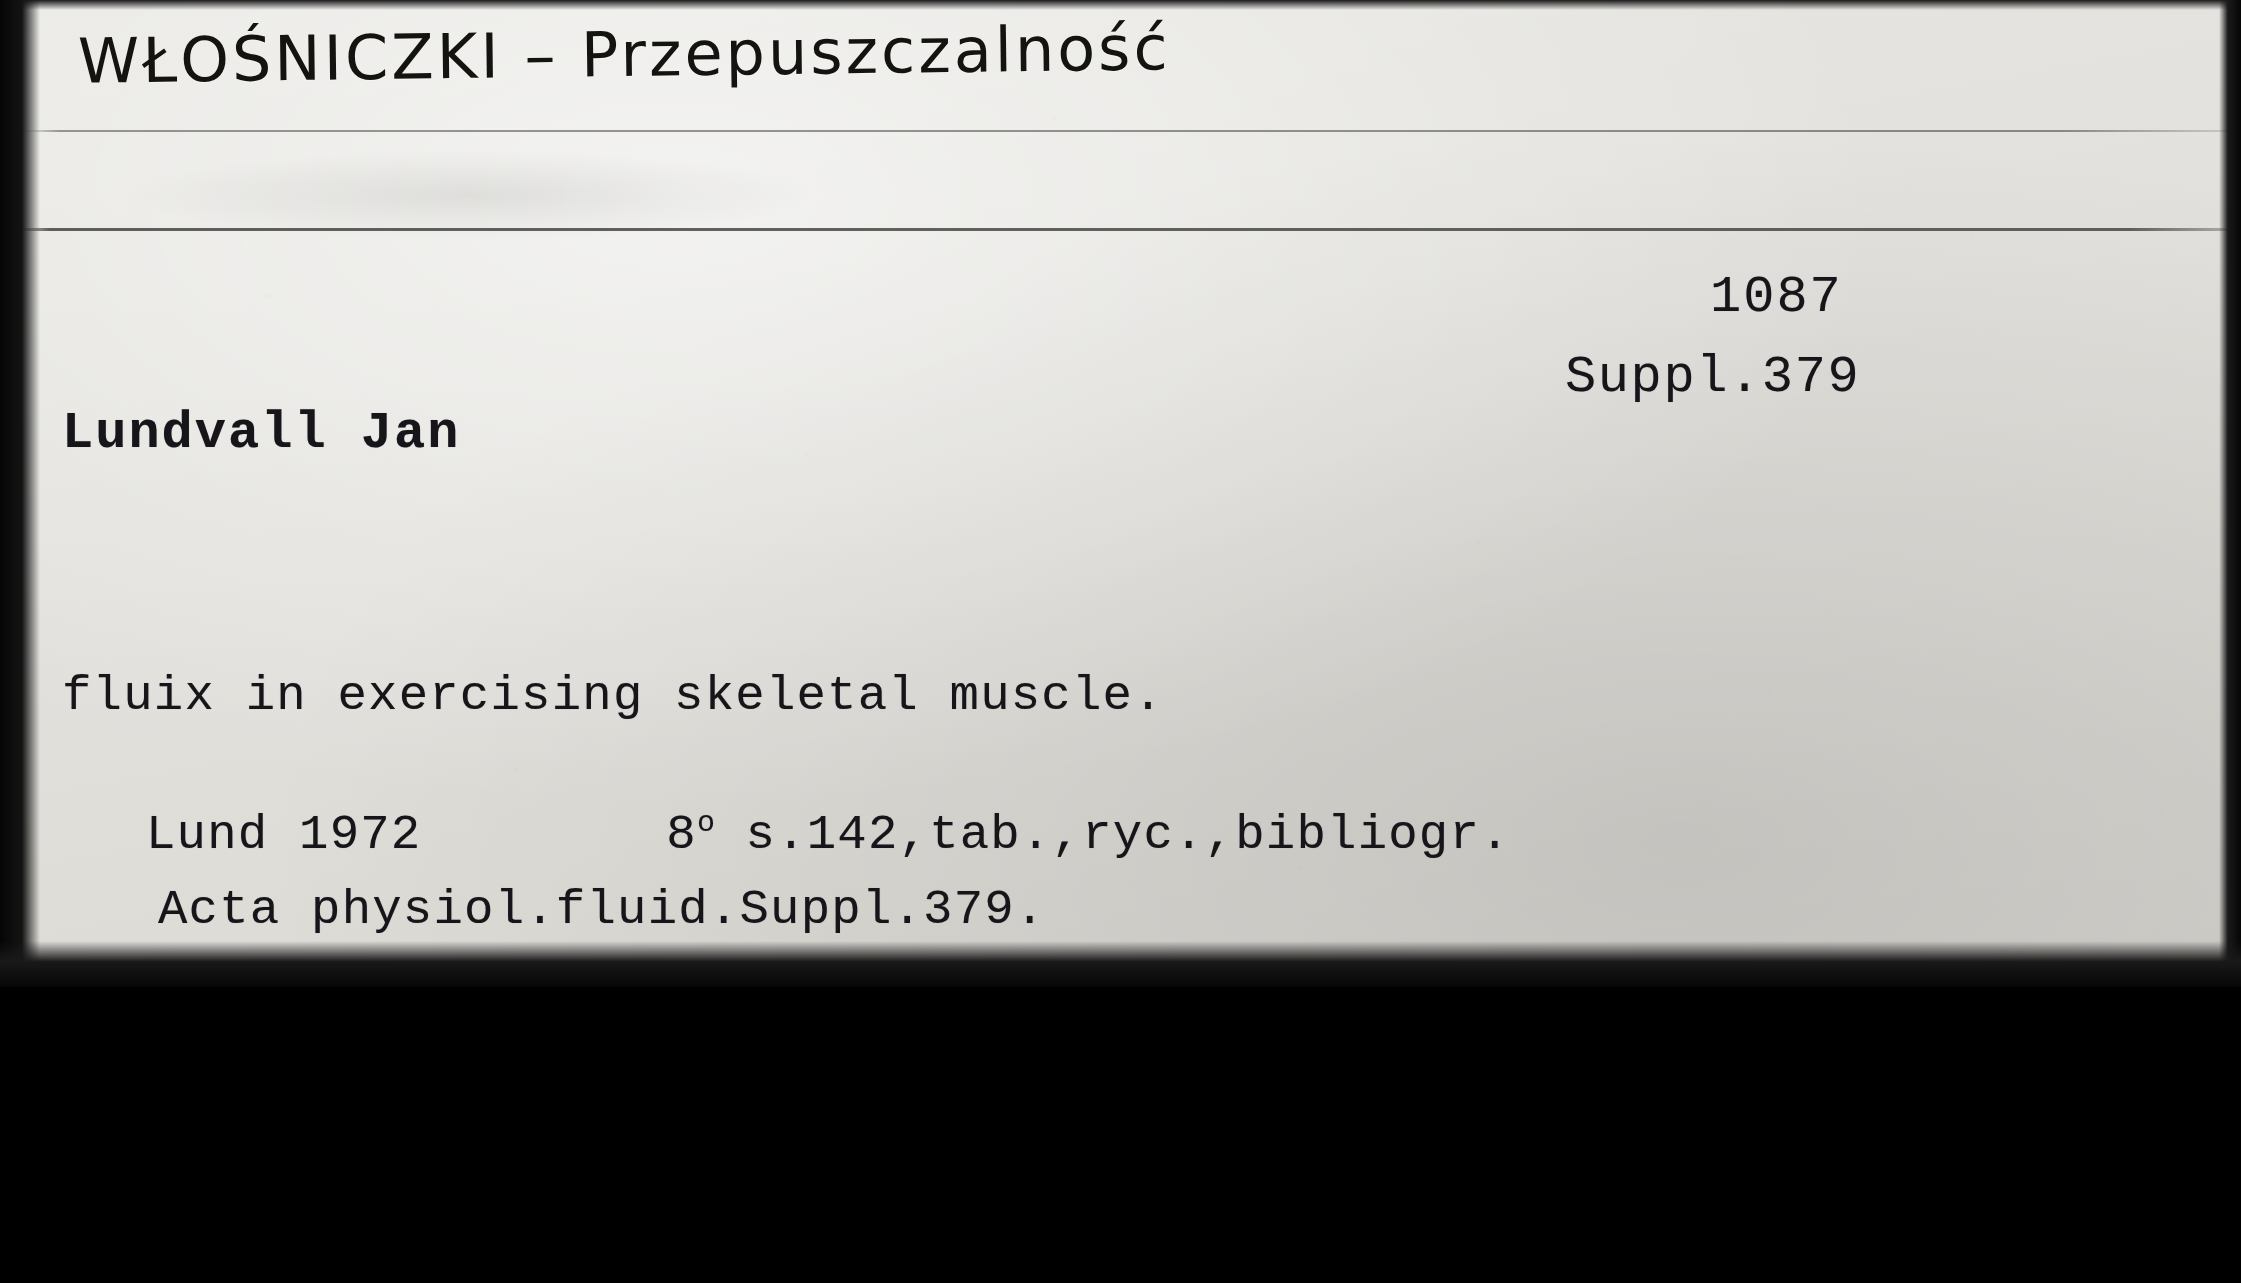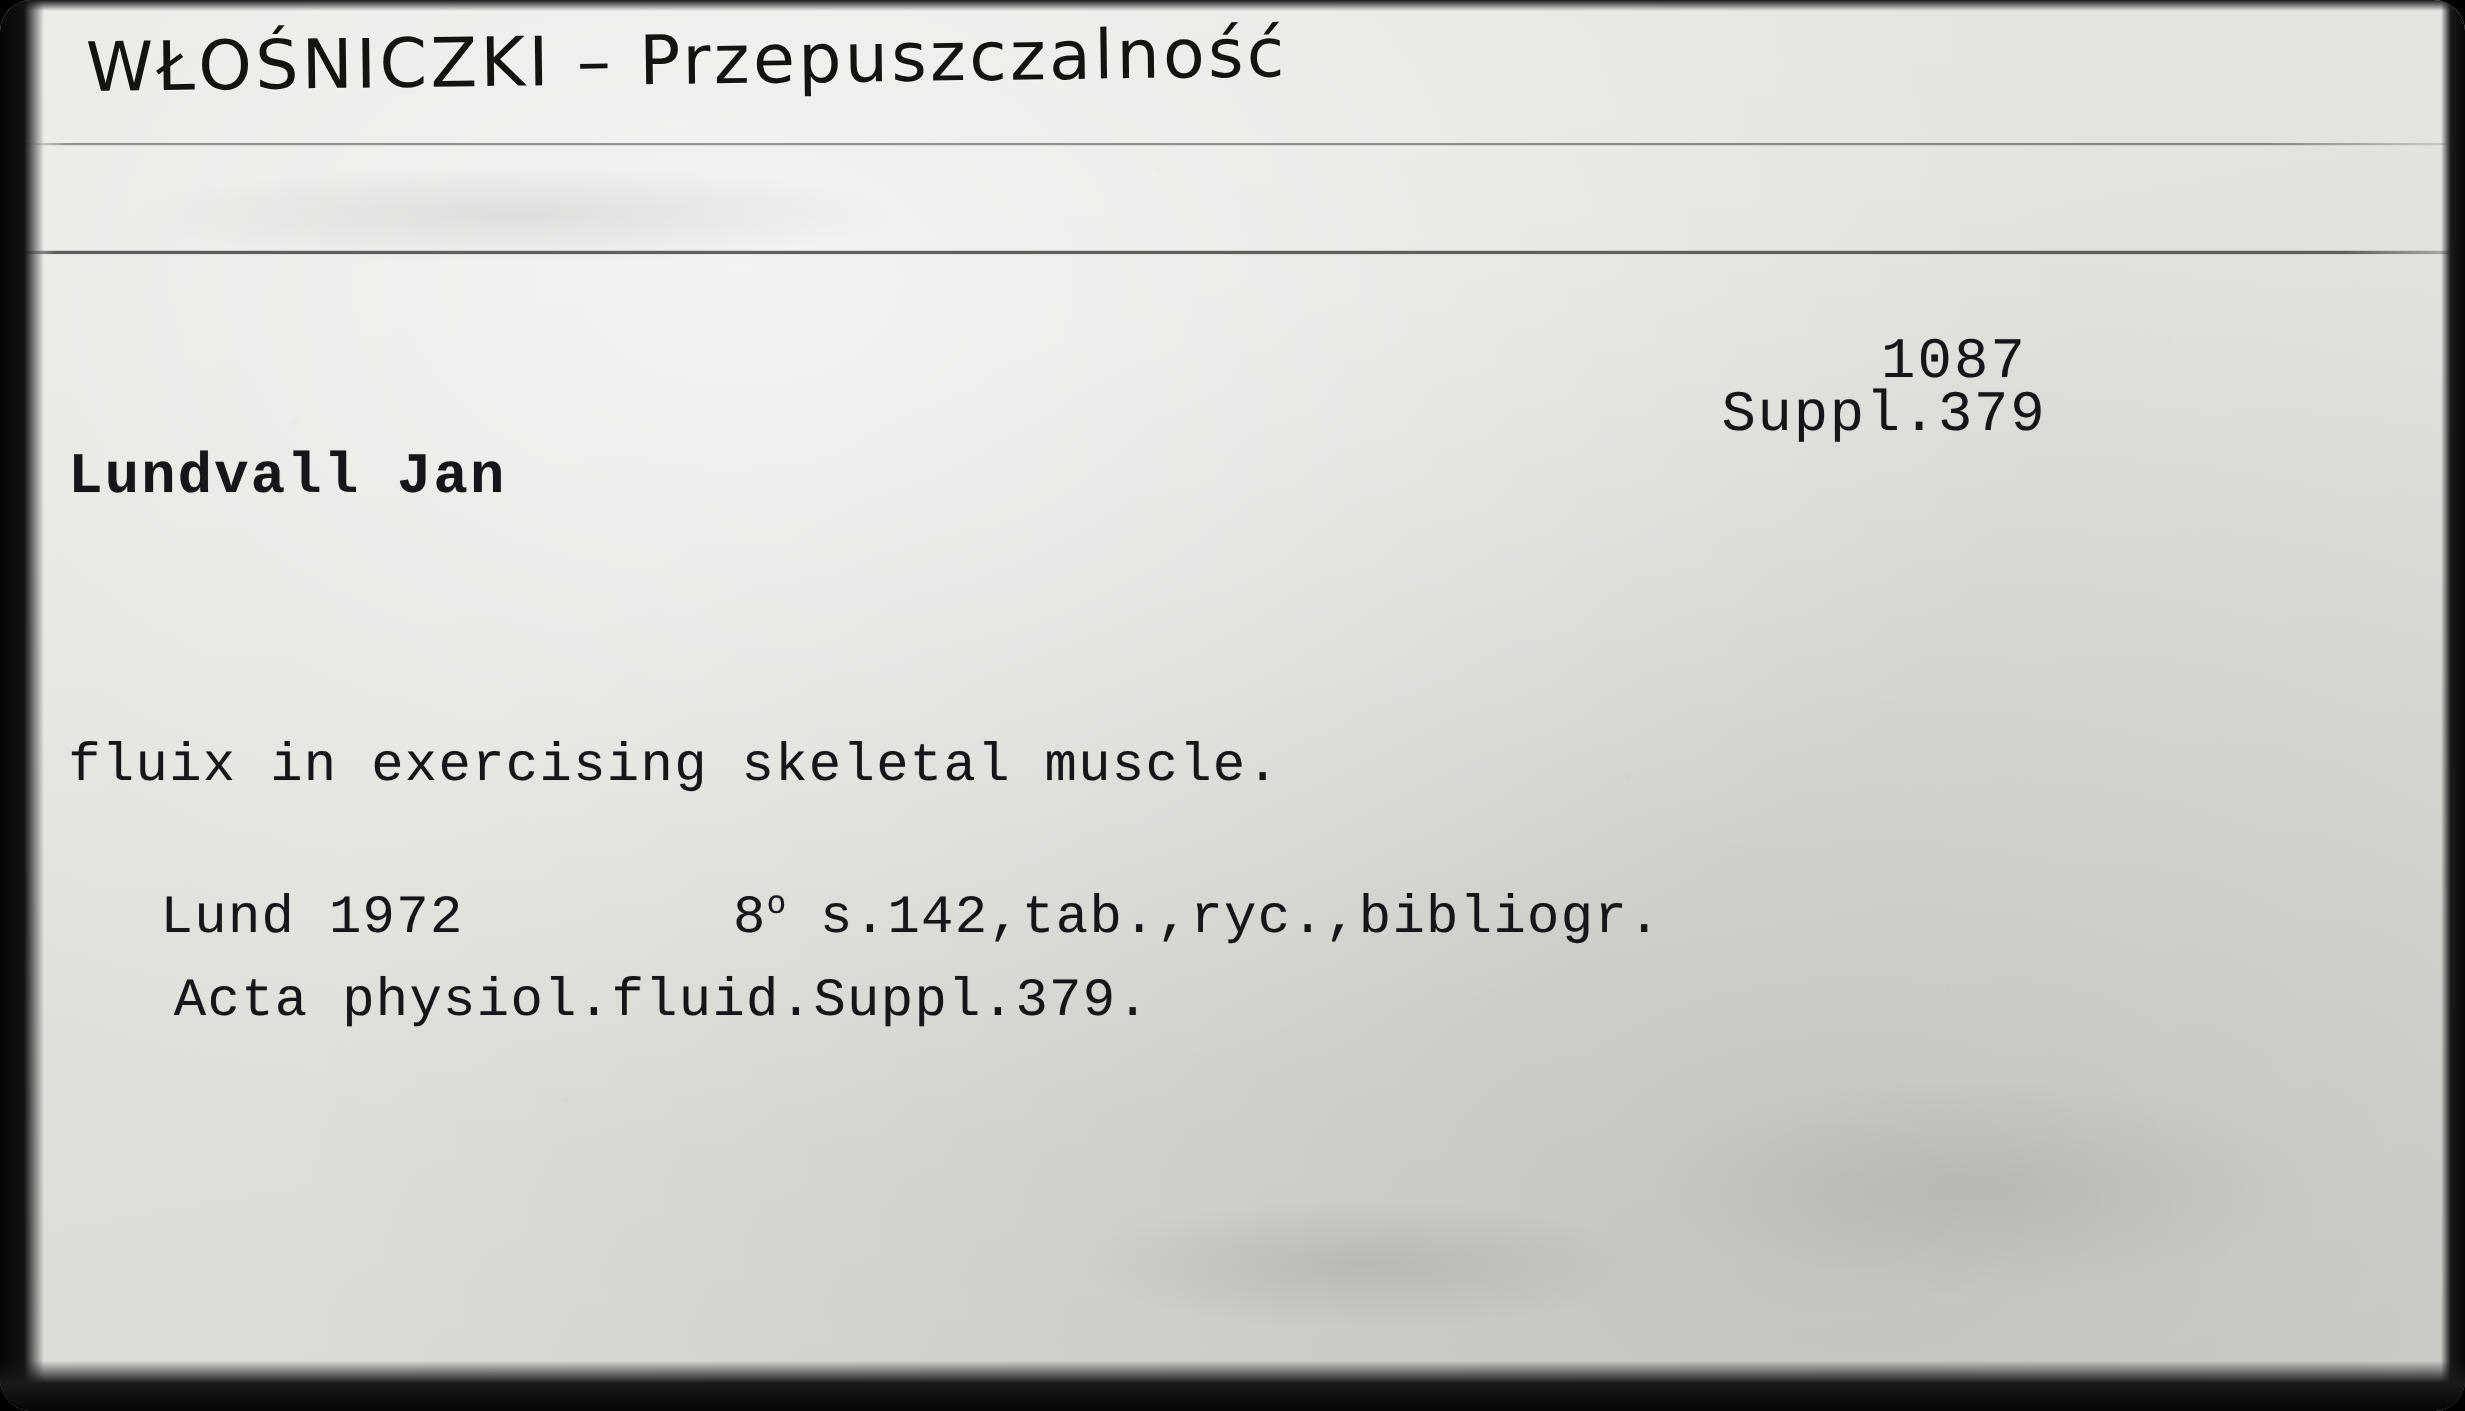--- a/index.html
+++ b/index.html
@@ -10,27 +10,26 @@
   body {
     width: 2241px;
     height: 1283px;
     overflow: hidden;
     font-family: "Liberation Mono", monospace;
   }
 
   #card {
     position: relative;
     width: 2241px;
-    height: 1283px;
+    height: 987px;
     background:
       radial-gradient(ellipse at 30% 20%, rgba(255,255,255,0.55) 0%, rgba(255,255,255,0.0) 55%),
       radial-gradient(ellipse at 75% 85%, rgba(0,0,0,0.10) 0%, rgba(0,0,0,0) 60%),
       linear-gradient(170deg, #e7e6e2 0%, #e3e2de 35%, #dedcd7 70%, #d7d5d0 100%);
     overflow: hidden;
-    border-radius: 29px;
   }
 
   
   #grain {
     position: absolute;
     inset: 0;
     pointer-events: none;
     opacity: .30;
     background-image:
       radial-gradient(circle at 12% 30%, rgba(0,0,0,.05) 0 2px, transparent 3px),
@@ -99,21 +98,21 @@
   .tw {
     position: absolute;
     white-space: pre;
     font-size: 49px;
     line-height: 1.0;
     letter-spacing: 1.2px;
     color: #16161a;
     text-shadow: 0 0 1px rgba(0,0,0,.25);
   }
 
-  #call-number { left: 1710px; top: 272px; font-size: 52px; letter-spacing: 2px; margin-top: 32px; }
+  #call-number { left: 1710px; top: 272px; font-size: 52px; letter-spacing: 2px; }
   #suppl-line  { left: 1565px; top: 352px; font-size: 52px; letter-spacing: 1.6px; text-align: right; }
   #author      { left: 62px;  top: 408px; font-size: 52px; letter-spacing: 2px; font-weight: bold; }
 
   #title-1 { left: 158px; top: 530px; }
   #title-2 { left: 62px;  top: 608px; }
   #title-3 { left: 62px;  top: 672px; }
 
   #imprint-1 { left: 146px; top: 808px; }
   #imprint-2 { left: 158px; top: 886px; }
 

